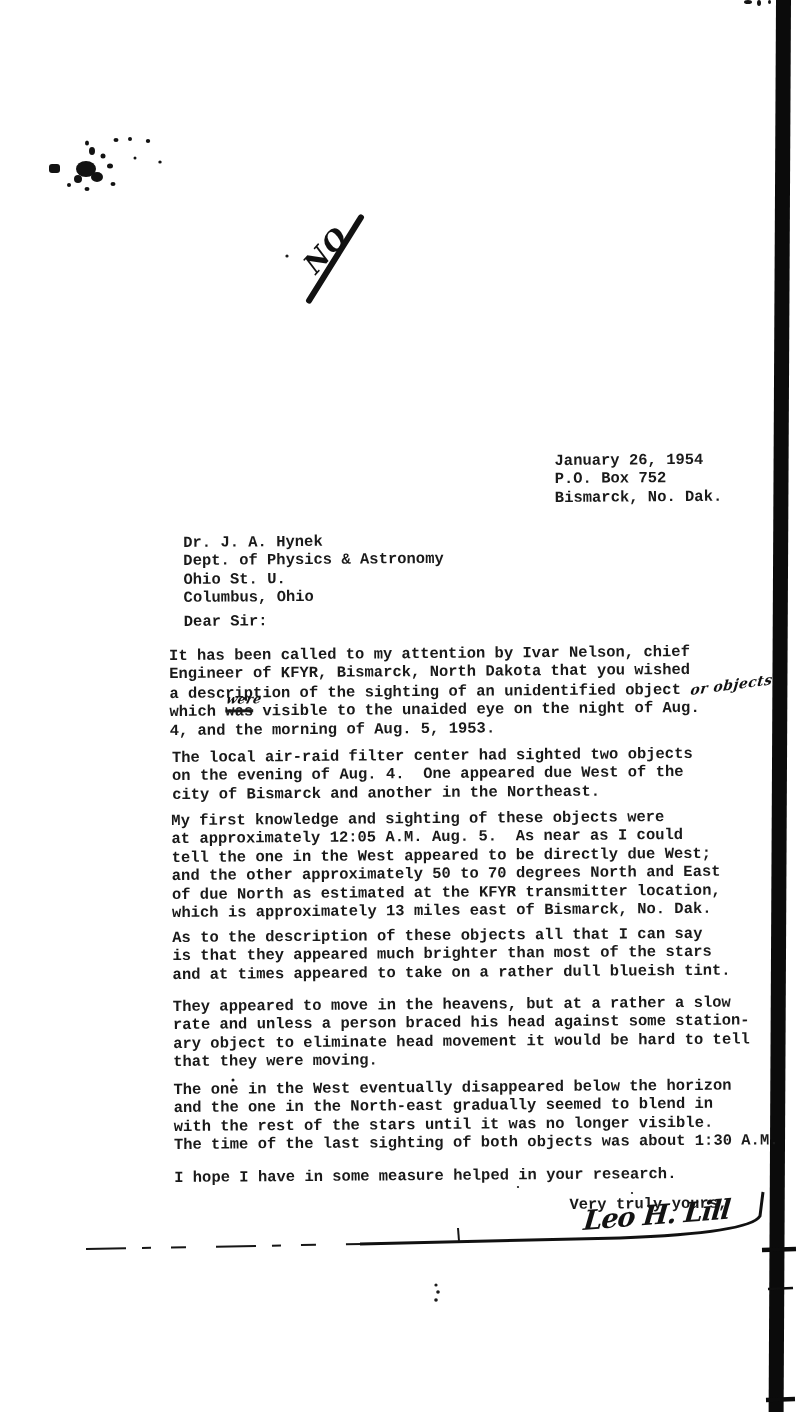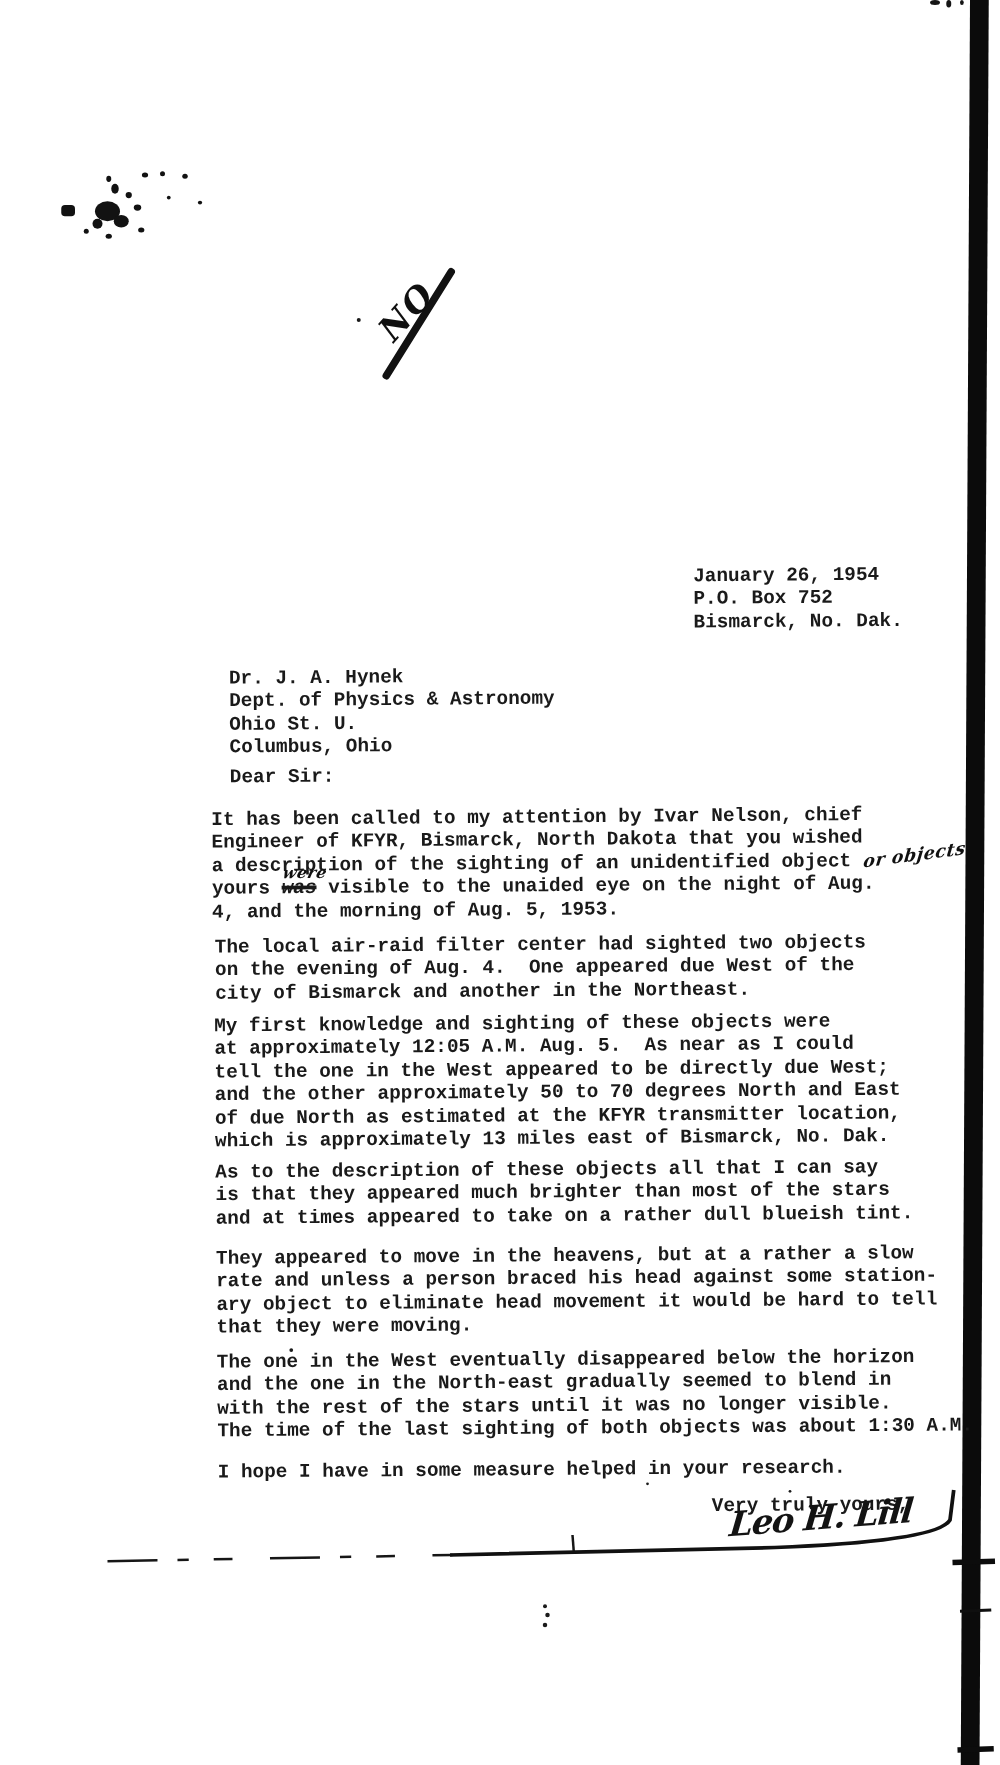--- a/index.html
+++ b/index.html
@@ -12,21 +12,21 @@
          transform:rotate(-0.45deg); transform-origin:170px 650px; }
   .mono { font-family:"Liberation Mono", monospace; font-weight:700;
           font-size:15.5px; line-height:18.4px; color:#1a1a1a; }
   .block { position:absolute; }
   .tline { white-space:pre; }
   .hw { font-family:"DejaVu Serif", serif; font-style:italic; font-weight:700; color:#101010; }
   .insertion { display:inline-block; font-size:14px; margin-left:9px;
                transform:rotate(-7deg) skewX(-14deg); position:relative; top:-4px;
                letter-spacing:0.5px; }
   .struckwrap { position:relative; display:inline-block; }
-  .struck { text-decoration:line-through; text-decoration-thickness:2.5px;font-style:italic; }
+  .struck { text-decoration:line-through; text-decoration-thickness:2.5px; }
   .correction { position:absolute; left:1px; top:-12px; font-size:12.5px;
                 transform:skewX(-14deg); letter-spacing:0.5px; white-space:pre; }
   .signature { position:absolute; left:579px; top:1203px;
                font-family:"DejaVu Serif", serif; font-style:italic; font-weight:700;
                font-size:27px; color:#131313; letter-spacing:-1px;
                transform:rotate(-4deg) skewX(-10deg); }
   .no-mark { position:absolute; left:270px; top:200px; width:130px; height:120px; }
   .no-text { position:absolute; left:30px; top:34px; font-family:"DejaVu Serif", serif;
              font-style:italic; font-weight:700; font-size:27px; color:#101010;
              letter-spacing:2px; transform:rotate(-48deg); }
@@ -105,21 +105,21 @@
       <div class="tline">Ohio St. U.</div>
       <div class="tline">Columbus, Ohio</div>
     </div>
 
     <div class="block mono tline" style="left:184px; top:613px;">Dear Sir:</div>
 
     <div class="block mono" style="left:169px; top:647px;">
       <div class="tline">It has been called to my attention by Ivar Nelson, chief</div>
       <div class="tline">Engineer of KFYR, Bismarck, North Dakota that you wished</div>
       <div class="tline"><span>a description of the sighting of an unidentified object</span><span class="hw insertion">or objects</span></div>
-      <div class="tline"><span>yours </span><span class="struckwrap"><span class="hw correction">were</span><span class="struck">was</span></span><span> visible to the unaided eye on the night of Aug.</span></div>
+      <div class="tline"><span>which </span><span class="struckwrap"><span class="hw correction">were</span><span class="struck">was</span></span><span> visible to the unaided eye on the night of Aug.</span></div>
       <div class="tline">4, and the morning of Aug. 5, 1953.</div>
     </div>
 
     <div class="block mono" style="left:171px; top:749px;">
       <div class="tline">The local air-raid filter center had sighted two objects</div>
       <div class="tline">on the evening of Aug. 4.  One appeared due West of the</div>
       <div class="tline">city of Bismarck and another in the Northeast.</div>
     </div>
 
     <div class="block mono" style="left:170px; top:812px;">

